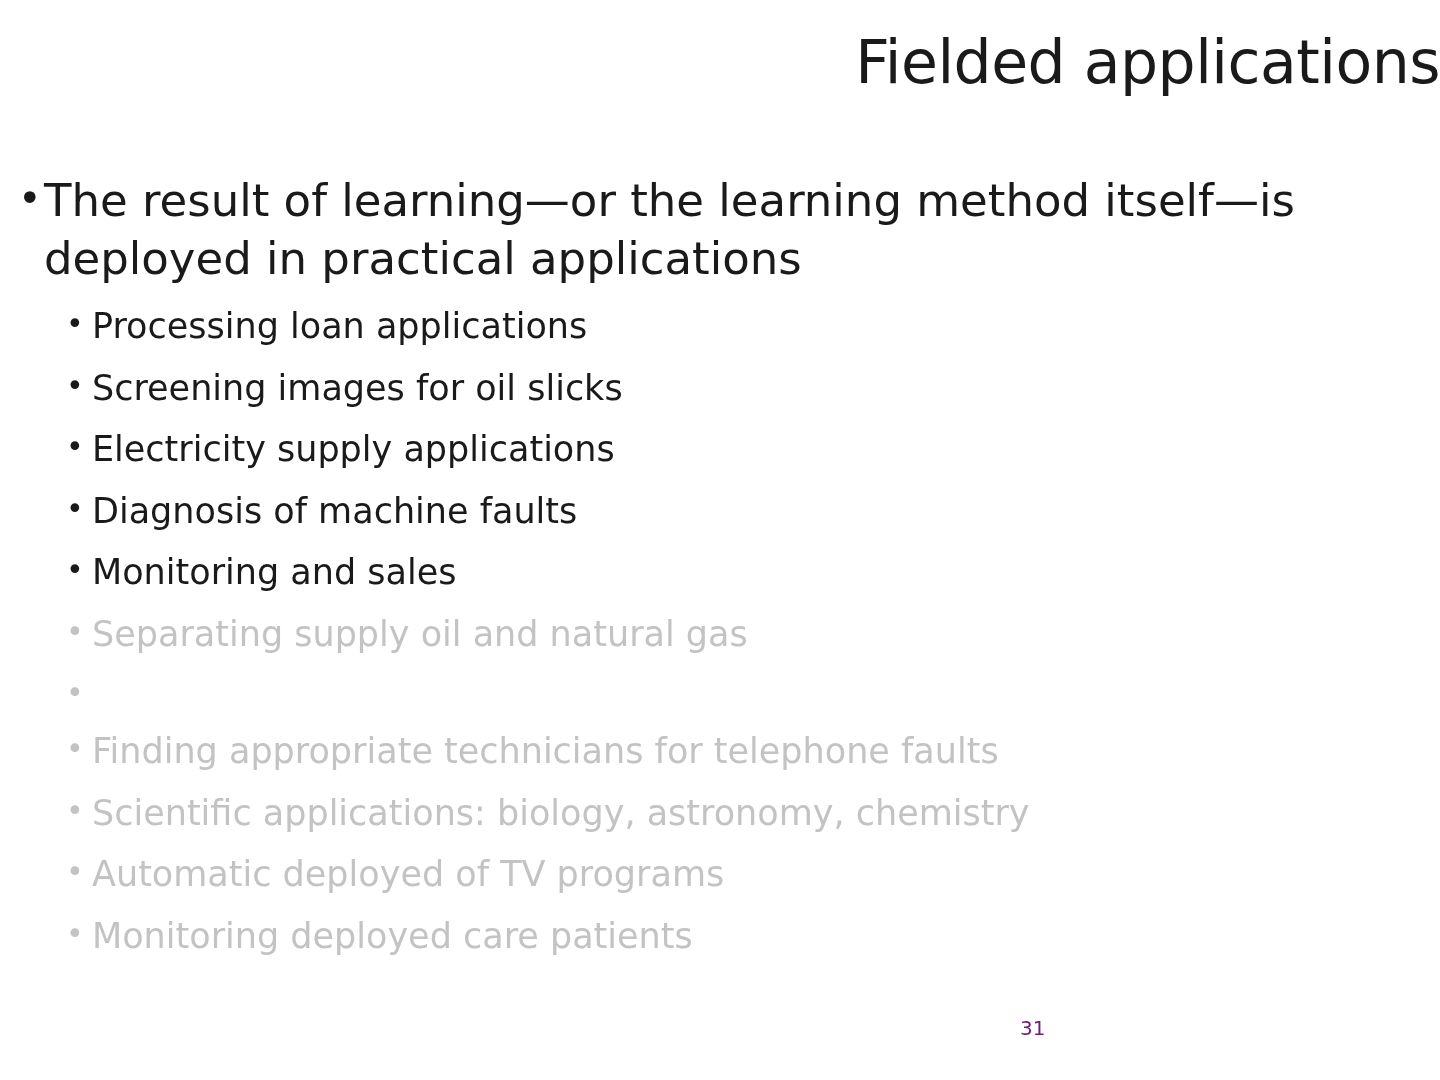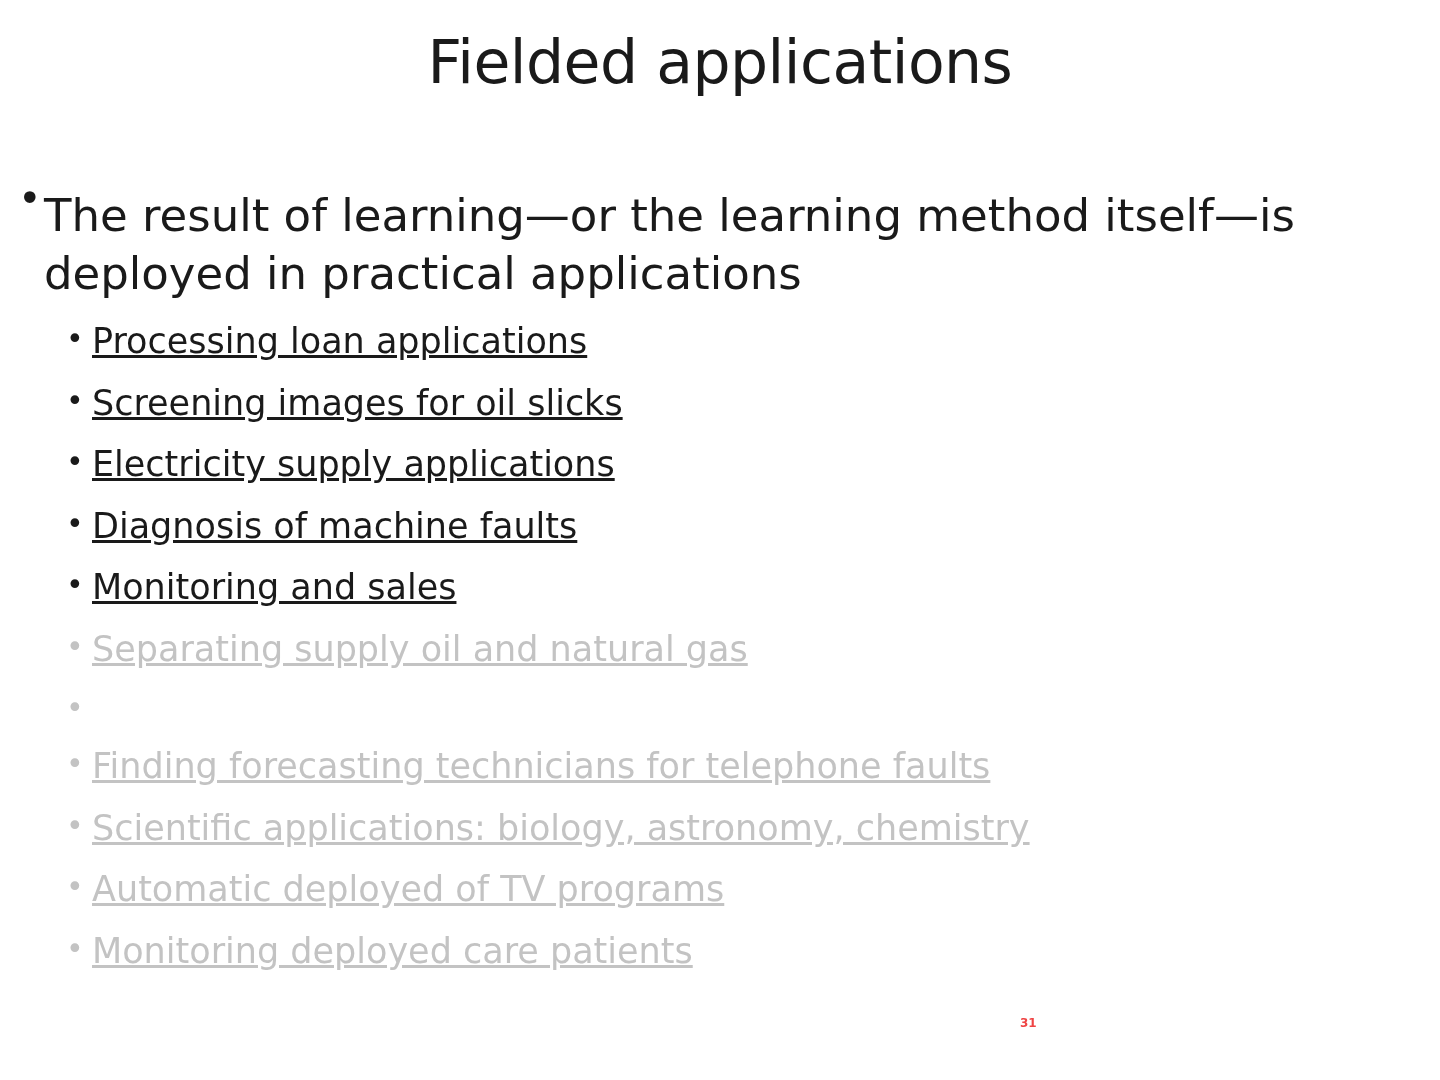--- a/index.html
+++ b/index.html
@@ -19,21 +19,21 @@
     position: relative;
     width: 1440px;
     height: 1080px;
     box-sizing: border-box;
   }
   .slide-title {
     position: absolute;
     top: 28px;
     left: 0;
     width: 1440px;
-    text-align: center;
+    text-align: right;
     font-size: 60px;
     font-weight: 400;
     line-height: 1.15;
     color: #1a1a1a;
     letter-spacing: -0.5px;
   }
   .body-block {
     position: absolute;
     top: 172px;
     left: 18px;
@@ -50,51 +50,48 @@
   .level1 .bullet {
     flex: 0 0 auto;
     width: 26px;
     font-size: 40px;
     line-height: 1.30;
     text-align: left;
   }
   .level1 .text {
     flex: 1 1 auto;
     padding-right: 120px;
-    margin-top: 15px;
   }
   .level2 {
     display: flex;
     align-items: flex-start;
     font-size: 35px;
     line-height: 1.30;
     margin-left: 48px;
     margin-bottom: 2px;
     padding-top: 7px;
     padding-bottom: 7px;
   }
   .level2 .bullet {
     flex: 0 0 auto;
     width: 26px;
     font-size: 30px;
     line-height: 1.34;
   }
   .level2 .text {
     flex: 1 1 auto;
-    text-decoration: underline;
   }
   .tone-dark { color: #1a1a1a; }
   .tone-light { color: #c3c3c3; }
   .page-number {
     position: absolute;
     left: 1020px;
     top: 1016px;
-    font-size: 12px;
-    color: #ef4444;
-    font-weight: bold;
+    font-size: 20px;
+    color: #701a75;
   }
 </style>
 </head>
 <body>
 
 <div class="slide">
 
   <div class="slide-title">Fielded applications</div>
 
   <div class="body-block">
@@ -133,21 +130,21 @@
       <span class="bullet">•</span>
       <span class="text">Separating supply oil and natural gas</span>
     </div>
 
     <div class="level2 tone-light">
       <span class="bullet">•</span>
     </div>
 
     <div class="level2 tone-light">
       <span class="bullet">•</span>
-      <span class="text">Finding forecasting technicians for telephone faults</span>
+      <span class="text">Finding appropriate technicians for telephone faults</span>
     </div>
 
     <div class="level2 tone-light">
       <span class="bullet">•</span>
       <span class="text">Scientific applications: biology, astronomy, chemistry</span>
     </div>
 
     <div class="level2 tone-light">
       <span class="bullet">•</span>
       <span class="text">Automatic deployed of TV programs</span>

